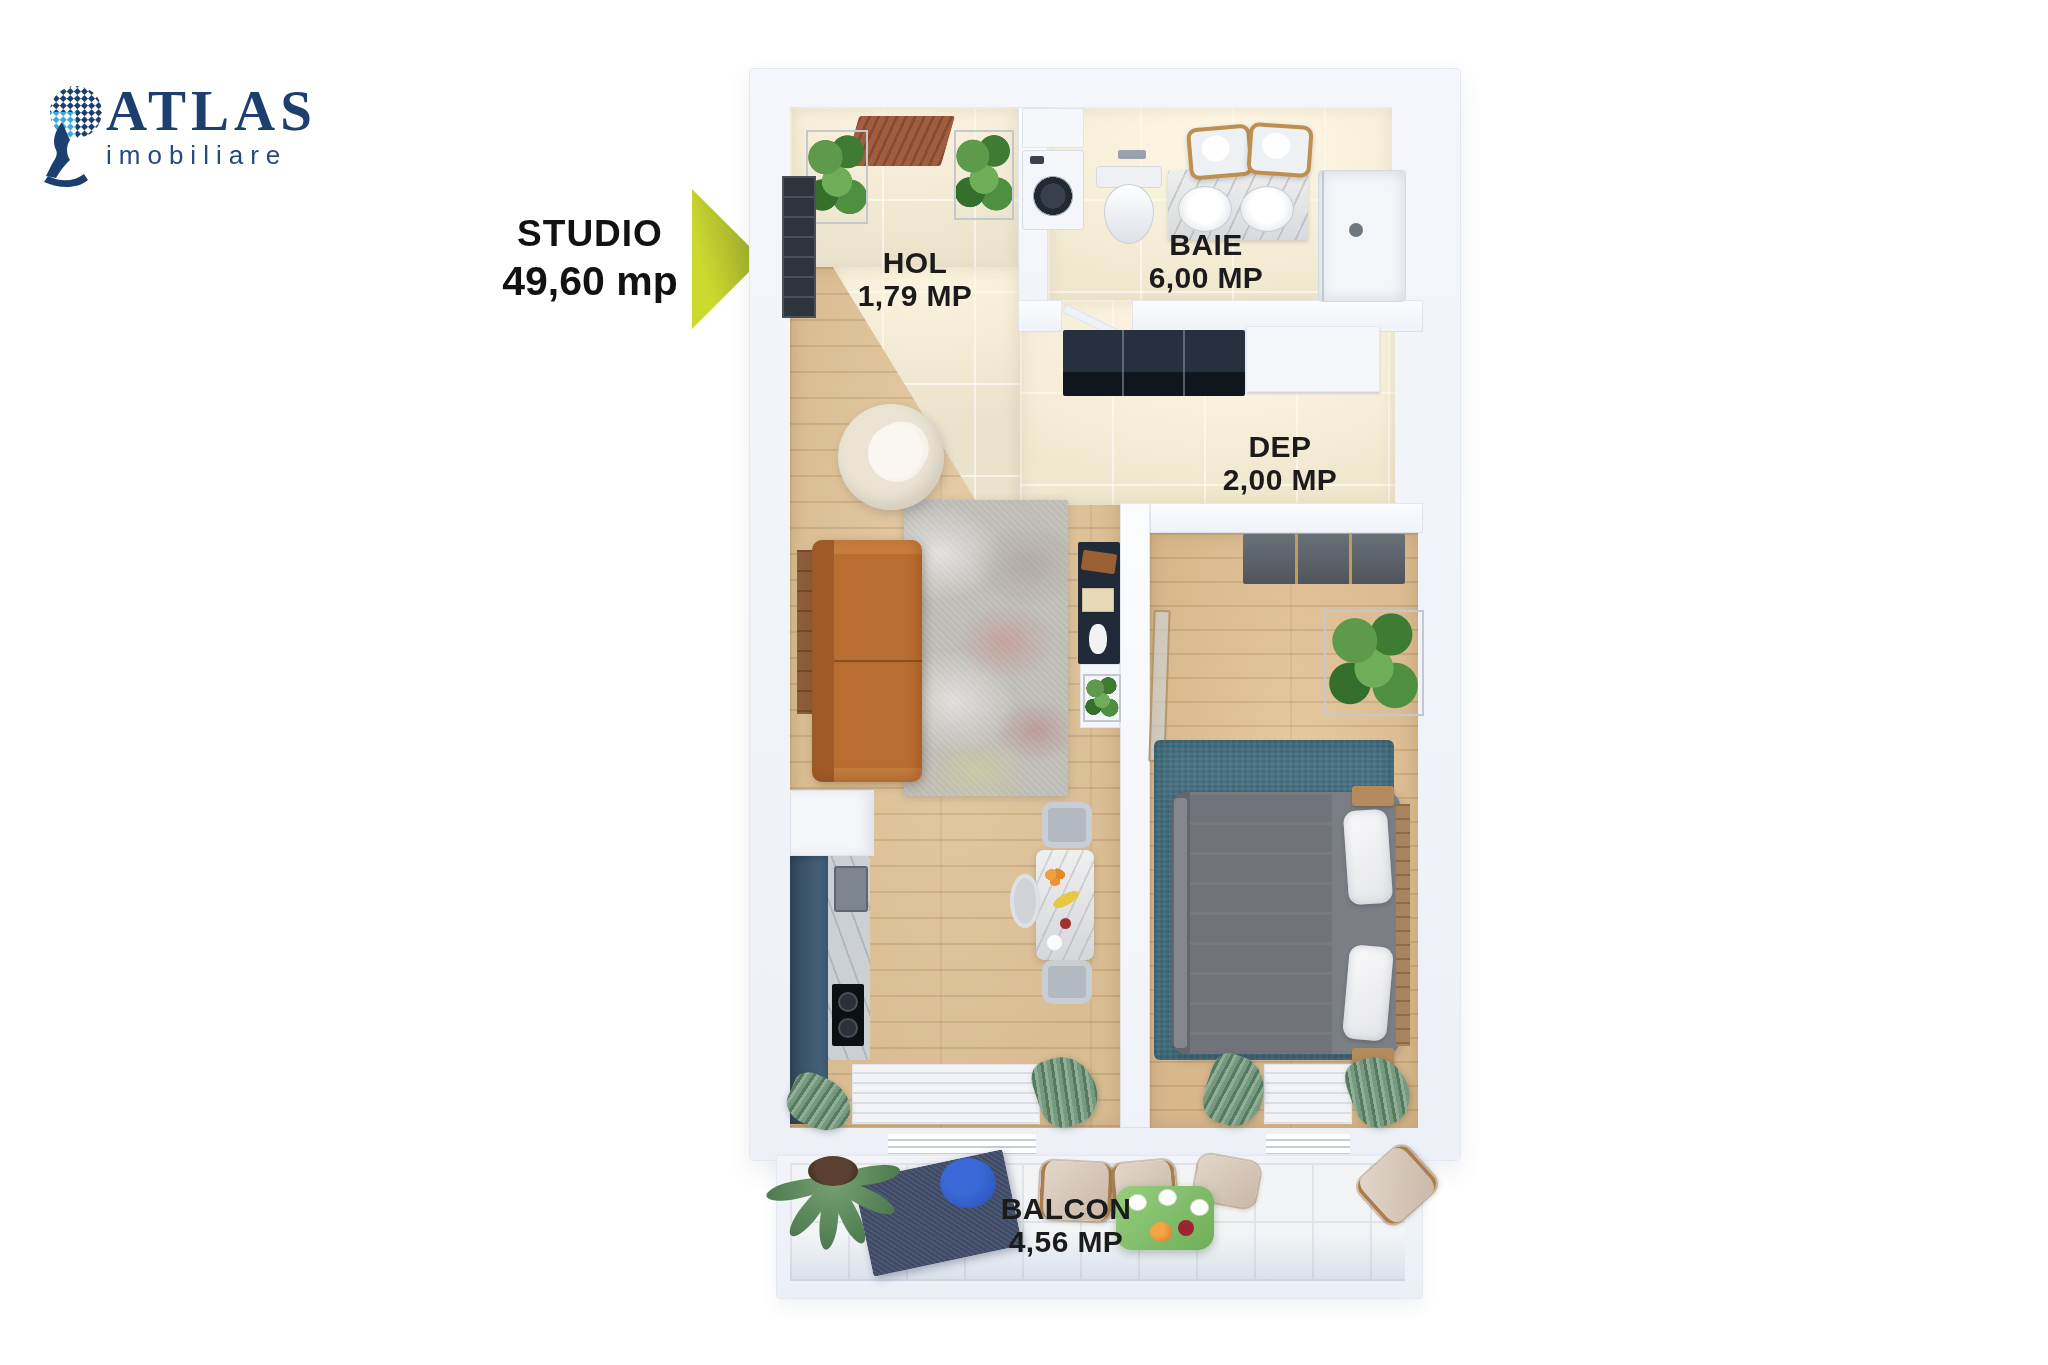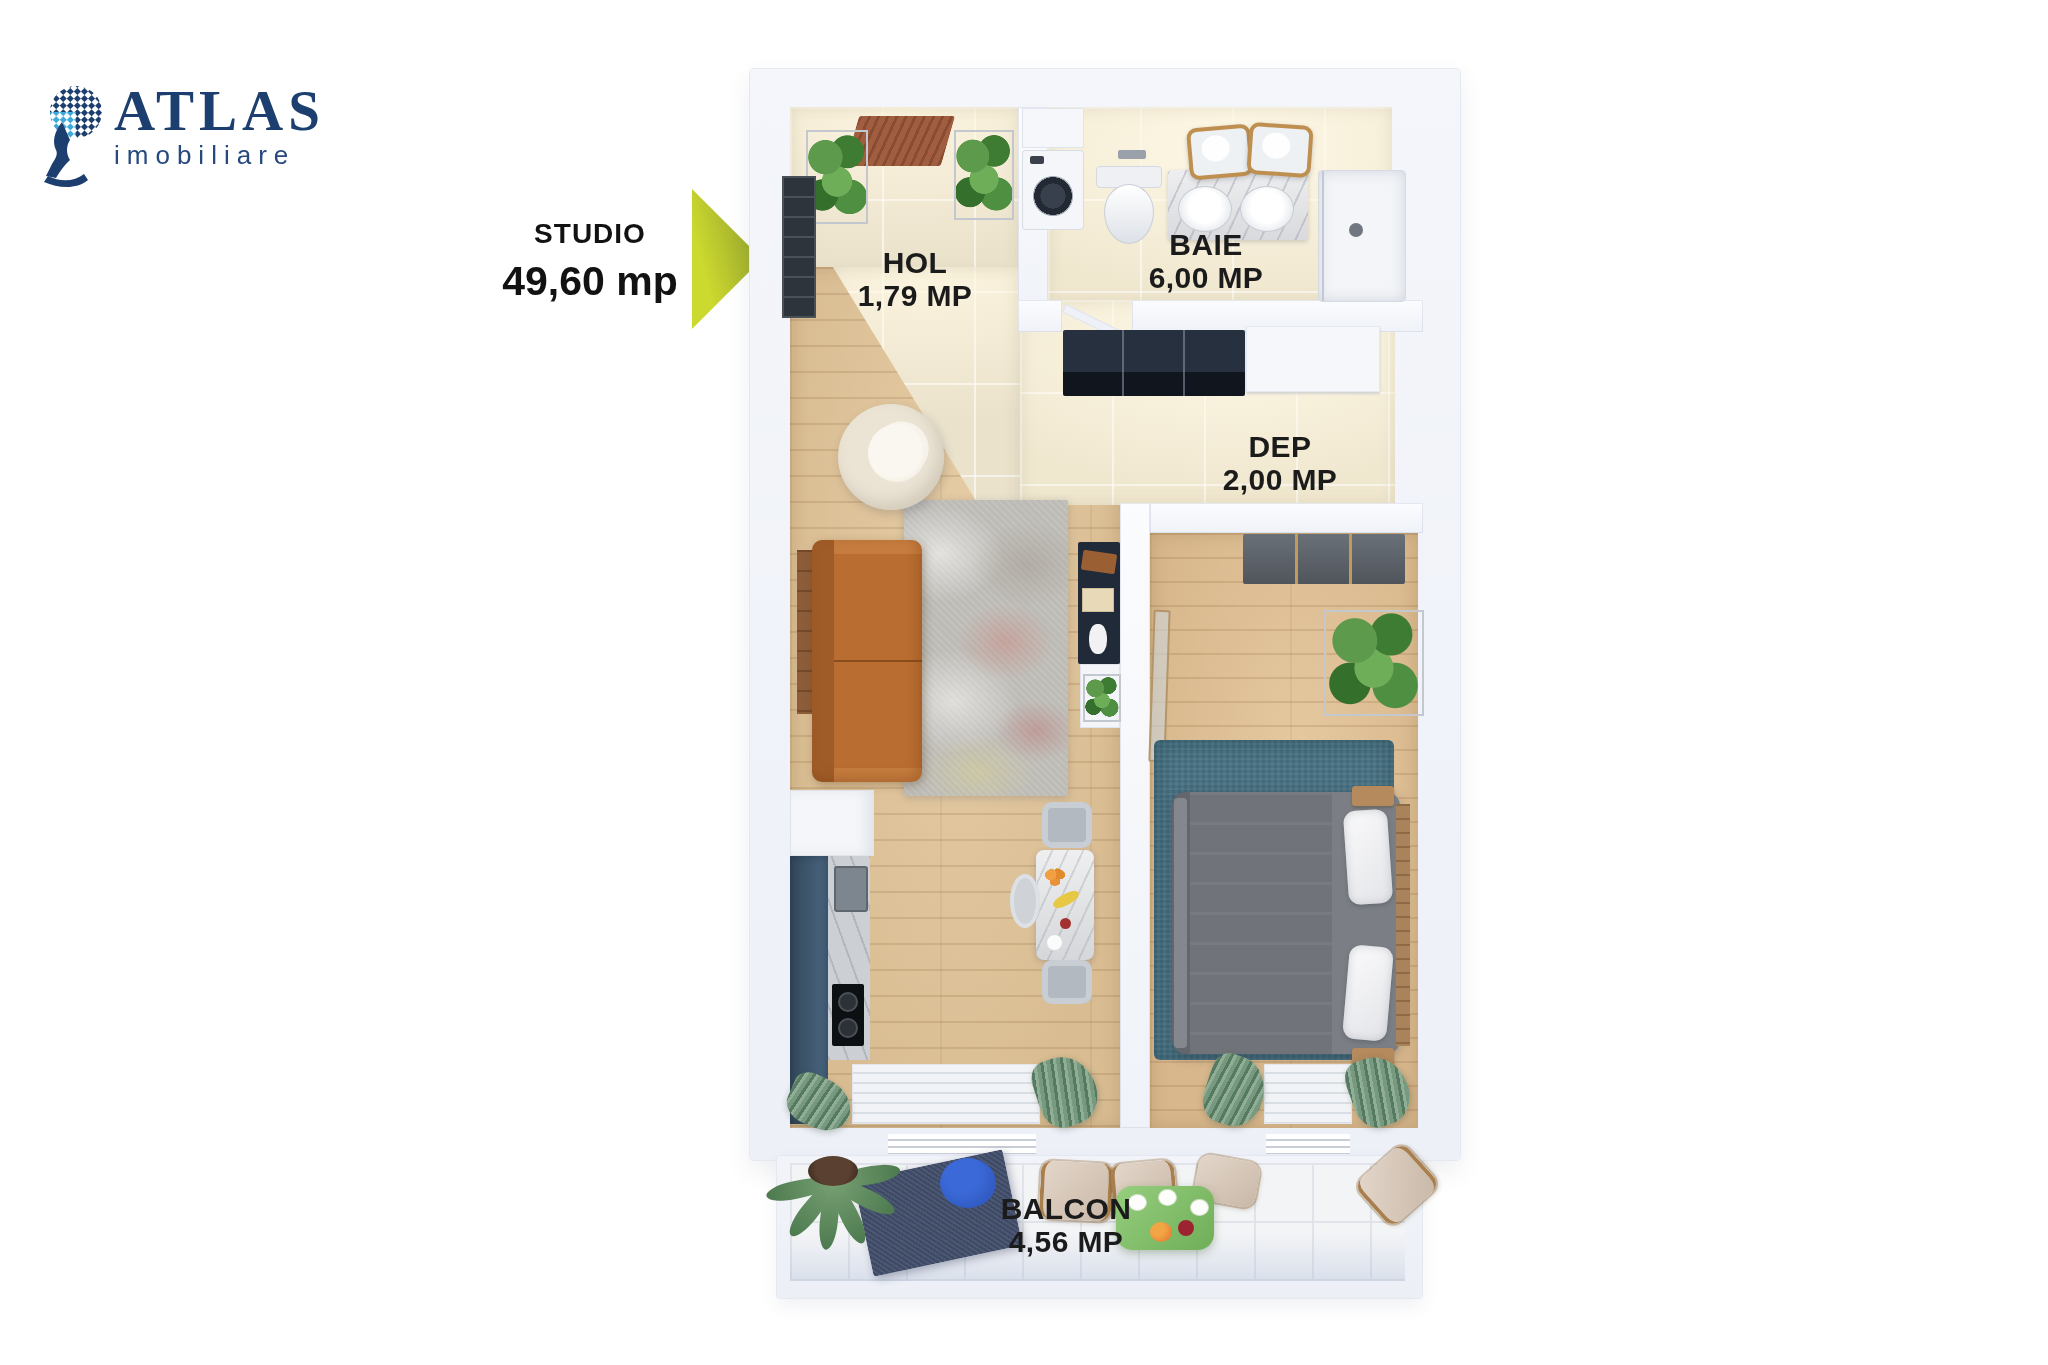--- a/index.html
+++ b/index.html
@@ -1,29 +1,29 @@
 <!DOCTYPE html>
 <html><head>
 <meta charset="utf-8">
 <style>
   html,body{margin:0;padding:0;background:#ffffff;}
   .stage{position:relative;width:2048px;height:1365px;background:#ffffff;overflow:hidden;
          font-family:"Liberation Sans",sans-serif;}
   .fx{position:absolute;}
 
   
-  .logo{position:absolute;left:40px;top:84px;display:flex;align-items:flex-start;gap:10px;}
+  .logo{position:absolute;left:40px;top:84px;display:flex;align-items:flex-start;gap:2px;}
   .logo-text{display:flex;flex-direction:column;}
   .logo-name{font-family:"Liberation Serif",serif;font-weight:700;font-size:57px;line-height:54px;
              color:#1d3f6f;letter-spacing:5px;}
   .logo-tag{font-size:26px;line-height:30px;letter-spacing:7px;color:#27497e;margin-top:2px;}
 
   
   .callout{position:absolute;left:498px;top:210px;width:184px;text-align:center;color:#121212;}
-  .callout-title{font-size:28px;line-height:48px;font-weight:800;letter-spacing:1px;text-align:center;}
+  .callout-title{font-size:37px;line-height:48px;font-weight:800;letter-spacing:1px;text-align:center;}
   .callout-area{font-size:41px;line-height:46px;font-weight:800;}
   .arrow{position:absolute;left:692px;top:189px;width:70px;height:140px;
          background:linear-gradient(75deg,#ccd92f 25%,#8f9d2c 95%);
          clip-path:polygon(0 0,100% 50%,0 100%);}
 
   
   .plan{left:750px;top:69px;width:710px;height:1091px;border-radius:4px;
         background:linear-gradient(180deg,#f4f6fb,#edf0f7);
         box-shadow:0 0 0 1px #e4e8f1,0 10px 24px rgba(70,80,110,.10);}
   .balc-shell{left:777px;top:1156px;width:645px;height:142px;border-radius:3px;

